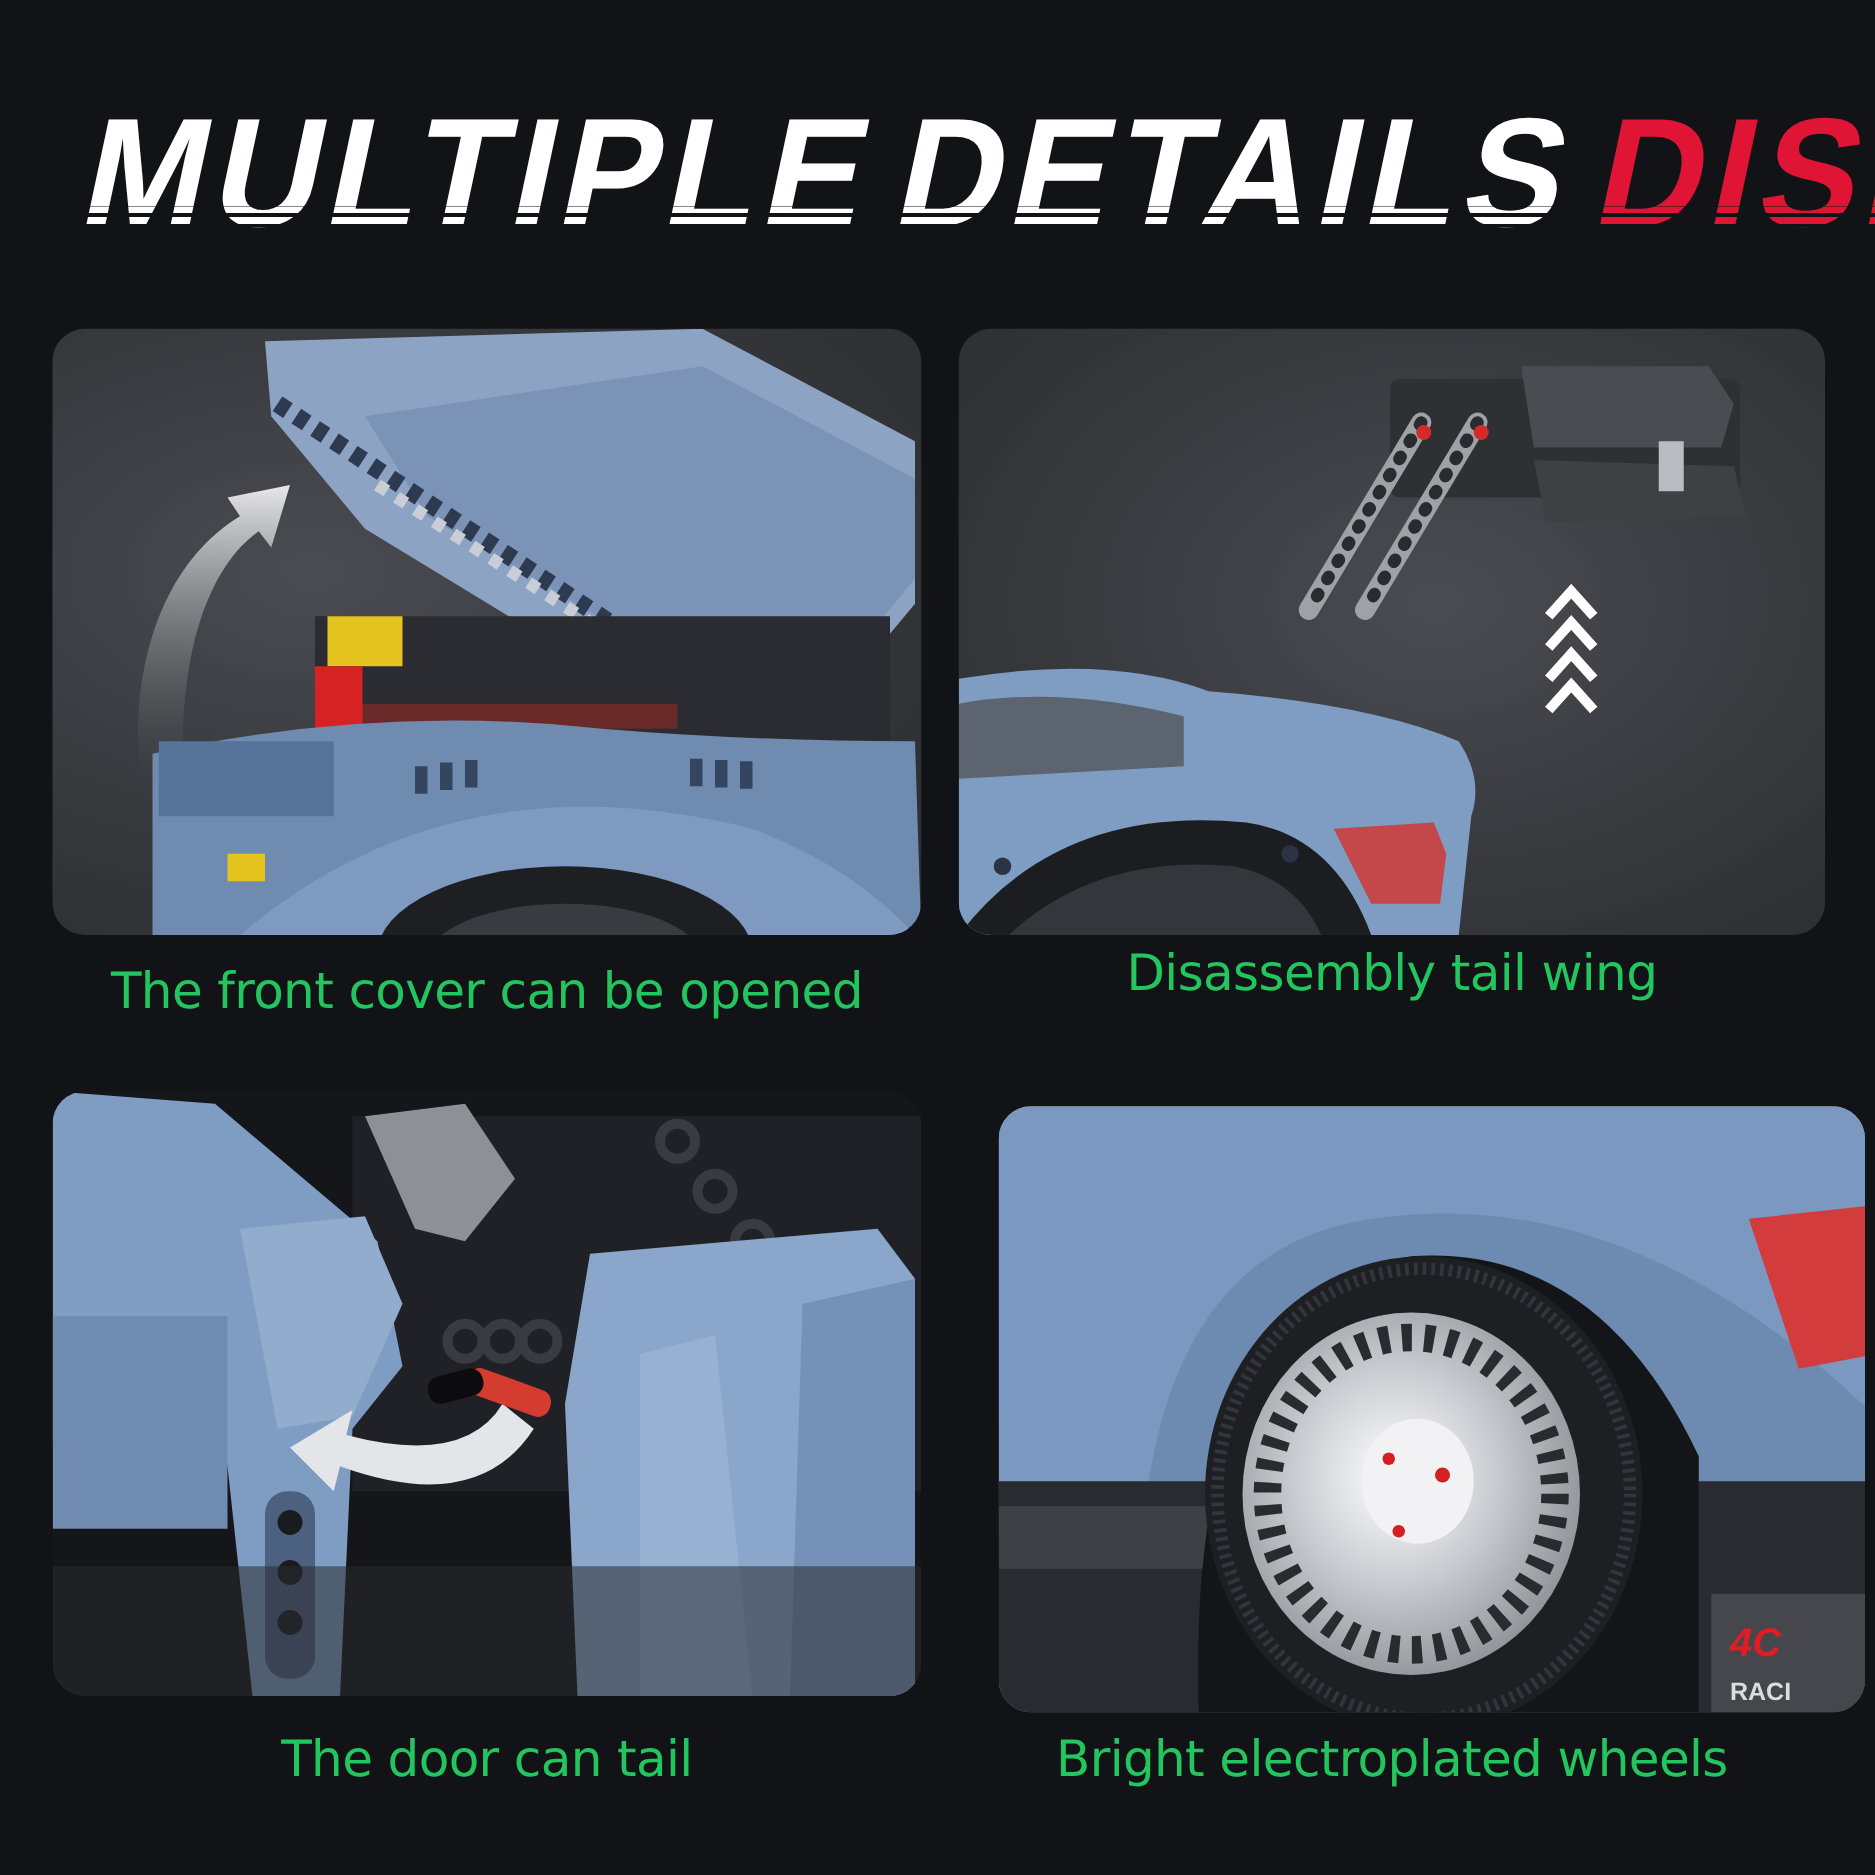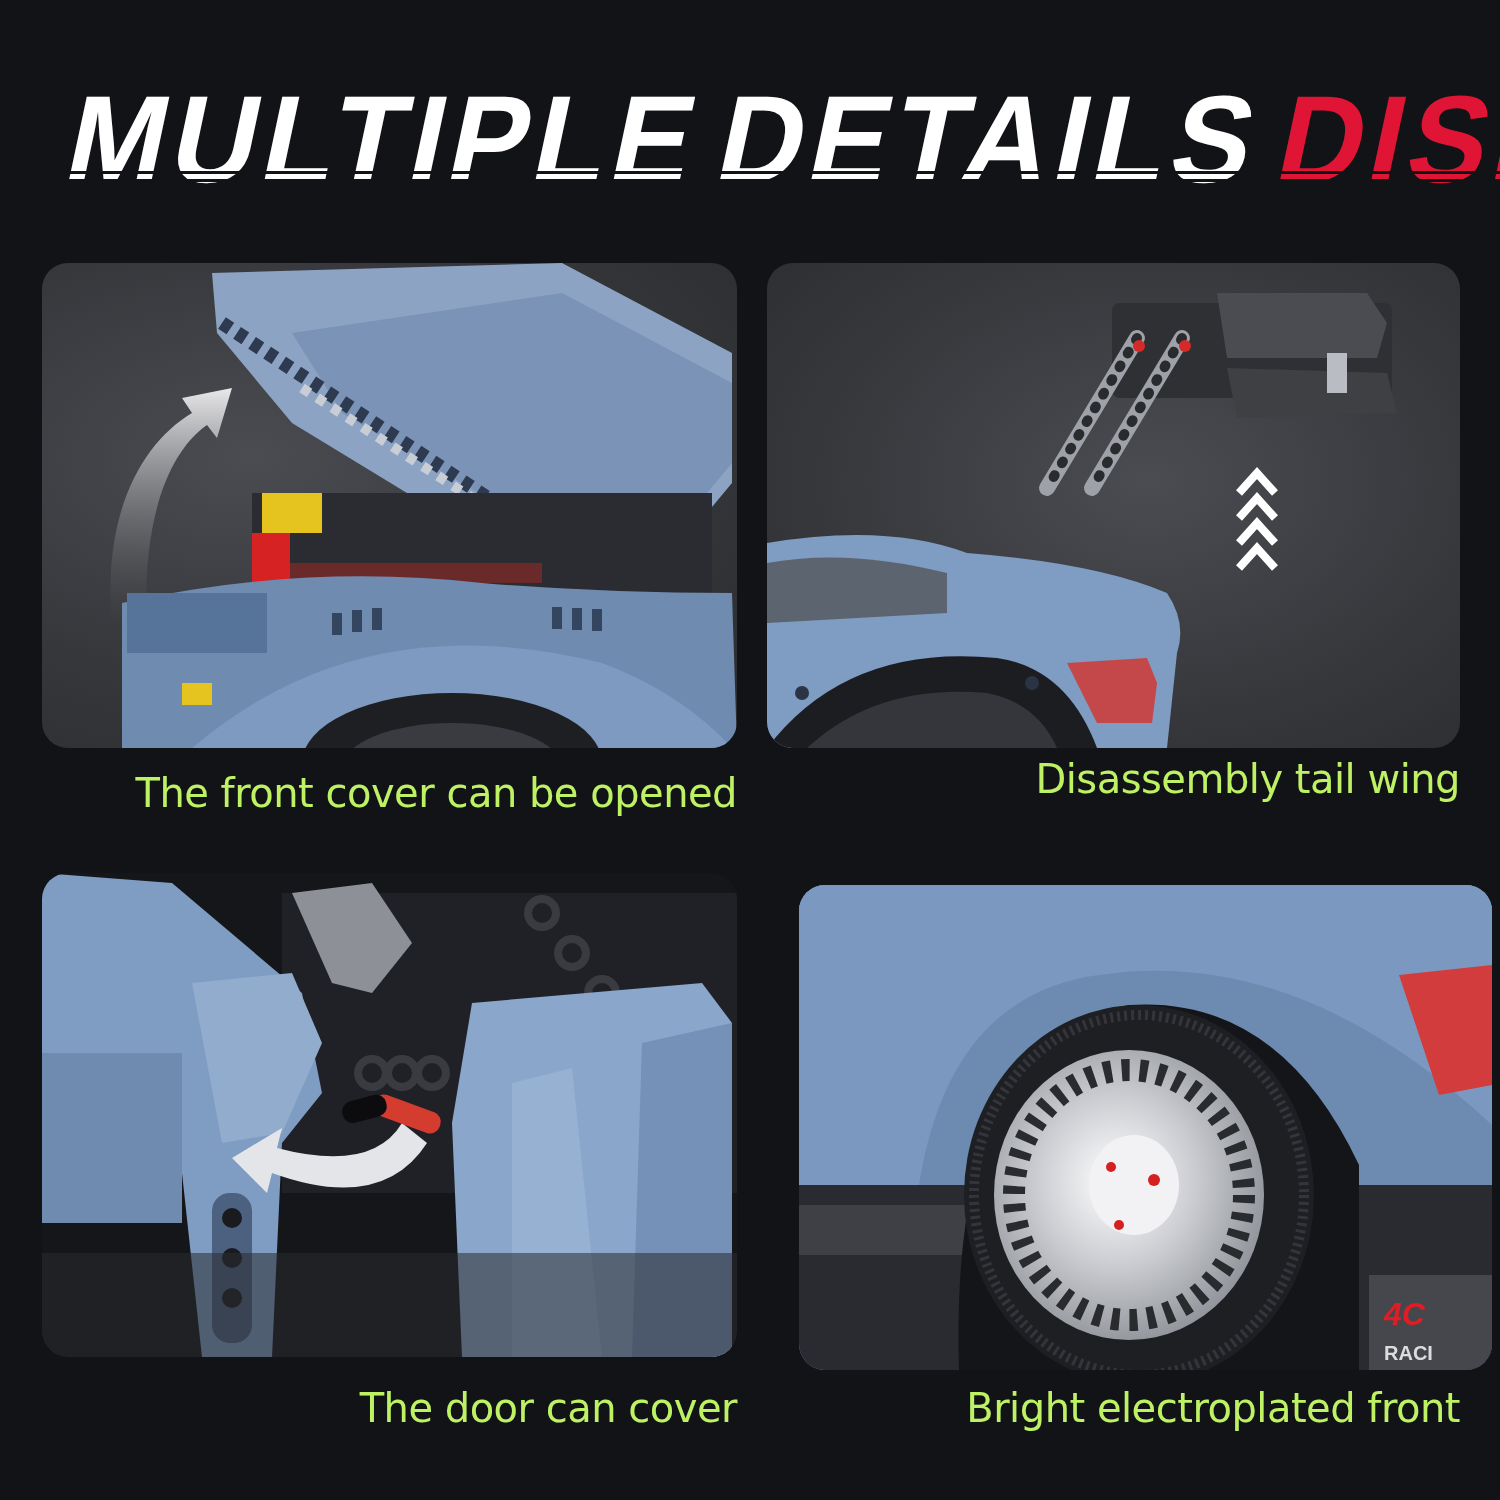--- a/index.html
+++ b/index.html
@@ -14,21 +14,21 @@
   .title-word::after { content:""; position:absolute; left:-4px; right:-4px; bottom:18px; height:16px;
     background:repeating-linear-gradient(to bottom, transparent 0 5px, #121316 5px 8px); }
 
   
   .panel { position:absolute; border-radius:26px; overflow:hidden; }
   .p1 { left:42px; top:263px; width:695px; height:485px; background:radial-gradient(ellipse at 30% 40%, #4a4c51 0%, #35373b 55%, #2a2c30 100%); }
   .p2 { left:767px; top:263px; width:693px; height:485px; background:radial-gradient(ellipse at 55% 45%, #4a4c51 0%, #36383c 60%, #2b2d31 100%); }
   .p3 { left:42px; top:873px; width:695px; height:484px; background:#151619; }
   .p4 { left:767px; top:885px; width:693px; height:485px; background:linear-gradient(180deg,#6d8bb0 0%,#5b79a0 45%,#2b2d33 75%,#1f2024 100%);margin-left:32px; }
 
-  .caption { position:absolute; color:#bef264; font-family:"DejaVu Sans", sans-serif; font-size:40px; letter-spacing:-0.5px; white-space:nowrap; text-align:right; }
+  .caption { position:absolute; color:#22c55e; font-family:"DejaVu Sans", sans-serif; font-size:40px; letter-spacing:-0.5px; white-space:nowrap; text-align:center; }
   .c1 { left:42px; width:695px; top:770px; }
   .c2 { left:767px; width:693px; top:756px; }
   .c3 { left:42px; width:695px; top:1385px; }
   .c4 { left:767px; width:693px; top:1385px; }
 
   svg { display:block; }
 </style>
 </head>
 <body>
 
@@ -147,21 +147,21 @@
 
     <rect x="330" y="230" width="70" height="22" rx="10" fill="#d43c30" transform="rotate(20 365 241)"></rect>
     <rect x="300" y="225" width="45" height="22" rx="10" fill="#0c0c0e" transform="rotate(-15 322 236)"></rect>
 
     <polygon points="430,130 660,110 690,150 690,484 420,484 410,250" fill="#8aa6cb"></polygon>
     <polygon points="470,210 530,195 560,484 470,484" fill="#97b1d3"></polygon>
     <polygon points="600,170 690,150 690,484 590,484" fill="#7591b8"></polygon>
     <rect x="0" y="380" width="700" height="104" fill="#2a2b30" opacity="0.55"></rect>
   </svg>
 </div>
-<div class="caption c3">The door can cover</div>
+<div class="caption c3">The door can tail</div>
 
 <div class="panel p4">
   <svg width="693" height="485" viewBox="0 0 693 485">
     <defs>
       <radialGradient id="rimg" cx="0.45" cy="0.45" r="0.6">
         <stop offset="0" stop-color="#ffffff"></stop>
         <stop offset="0.5" stop-color="#c9cbd0"></stop>
         <stop offset="1" stop-color="#8c8f95"></stop>
       </radialGradient>
     </defs>
@@ -182,13 +182,13 @@
     <circle cx="312" cy="282" r="5" fill="#d42020"></circle>
     <circle cx="320" cy="340" r="5" fill="#d42020"></circle>
 
     <polygon points="600,90 693,80 693,200 640,210" fill="#d23c3c"></polygon>
 
     <rect x="570" y="390" width="123" height="95" fill="#45474c"></rect>
     <text x="585" y="440" font-family="Liberation Sans, sans-serif" font-weight="bold" font-style="italic" font-size="32" fill="#e01d24">4C</text>
     <text x="585" y="475" font-family="Liberation Sans, sans-serif" font-weight="bold" font-size="20" fill="#dcdcdc">RACI</text>
   </svg>
 </div>
-<div class="caption c4">Bright electroplated front</div>
+<div class="caption c4">Bright electroplated wheels</div>
 
 </body></html>

